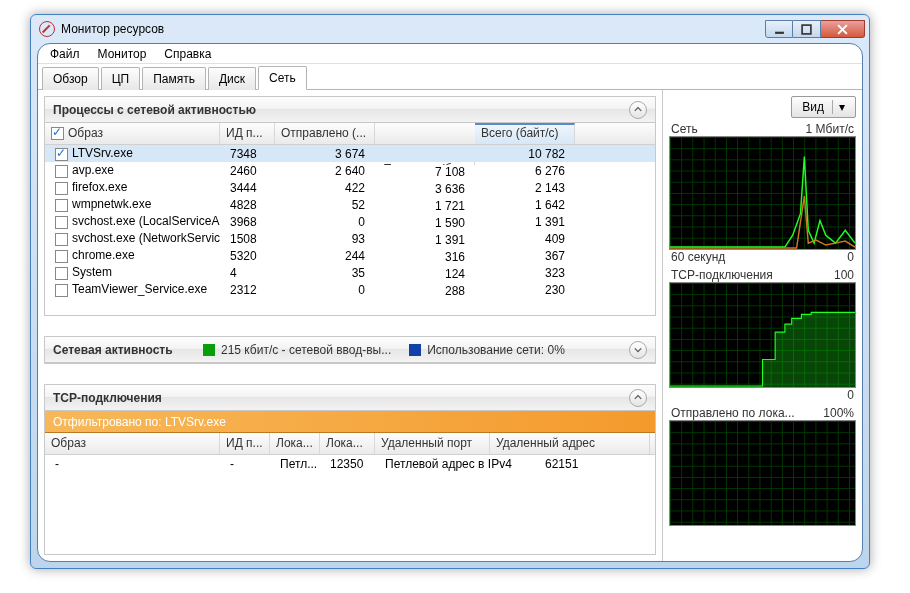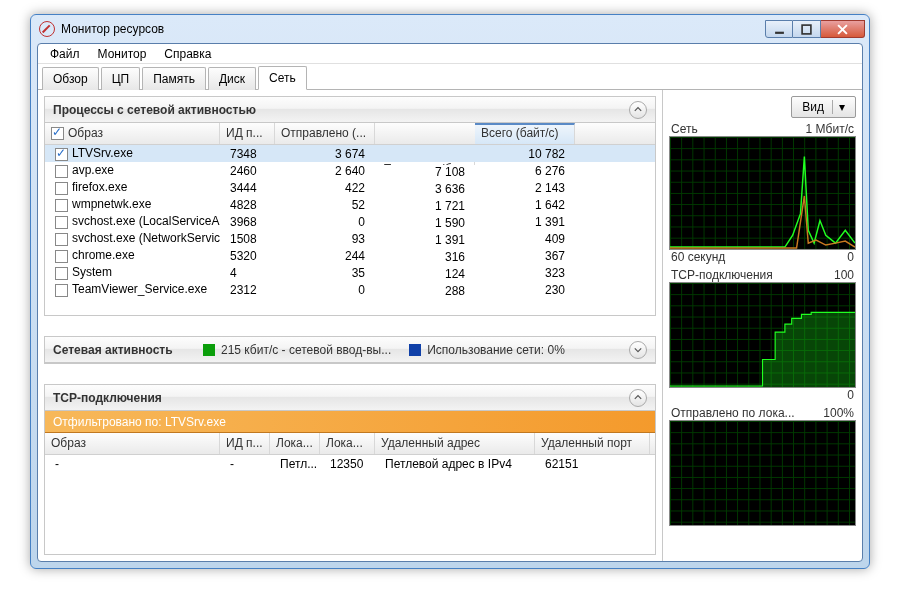--- a/index.html
+++ b/index.html
@@ -18,21 +18,21 @@
 .title-text { color: #000; flex: 1; }
 .win-controls { display: flex; }
 .win-btn { width: 28px; height: 18px; border: 1px solid #5a7eab; background: linear-gradient(to bottom, #e8f0fa, #c4d7ee); display: flex; align-items: center; justify-content: center; cursor: default; }
 .win-btn.min { border-radius: 0 0 0 3px; }
 .win-btn.max { border-left: none; }
 .win-btn.close { width: 44px; border-left: none; border-radius: 0 0 3px 0; background: linear-gradient(to bottom, #e9a0a0, #d6593a); border-color: #a03a2e; }
 .win-btn svg { width: 11px; height: 11px; }
 
 .client {
   position: absolute; left: 6px; top: 28px; right: 6px; bottom: 6px;
-  background: #fff; border: 1px solid #5a7eab; border-radius: 4px;
+  background: #fff; border: 1px solid #5a7eab; border-radius: 13px;
   display: flex; flex-direction: column;
 }
 
 .menubar { height: 20px; border-bottom: 1px solid #e0e0e0; display: flex; align-items: center; padding: 0 4px; gap: 2px; }
 .menubar span { padding: 2px 8px; cursor: default; }
 
 .tabstrip { height: 26px; display: flex; align-items: flex-end; padding: 3px 4px 0 4px; gap: 2px; background: #fff; border-bottom: 1px solid #b4b4b4; }
 .tab { padding: 4px 10px; border: 1px solid #b4b4b4; border-bottom: none; background: linear-gradient(to bottom, #fdfdfd, #e7e7e7); border-radius: 2px 2px 0 0; cursor: default; position: relative; top: 1px; }
 .tab.active { background: #fff; border-bottom: 1px solid #fff; top: 1px; }
 
@@ -256,22 +256,22 @@
               </div>
           </div>
           <div class="filterbar">
             <span>Отфильтровано по: LTVSrv.exe</span>
           </div>
           <div class="table-head">
             <div class="th c2-img">Образ</div>
             <div class="th c2-pid">ИД п...</div>
             <div class="th c2-local">Лока...</div>
             <div class="th c2-lport">Лока...</div>
+            <div class="th c2-rport">Удаленный порт</div>
             <div class="th c2-remote">Удаленный адрес</div>
-            <div class="th c2-rport">Удаленный порт</div>
           </div>
           <div class="grid-rows" id="tcp-rows">
               <div class="row">
                 <div class="td c2-img">-</div>
                 <div class="td c2-pid">-</div>
                 <div class="td c2-local">Петл...</div>
                 <div class="td c2-lport">12350</div>
                 <div class="td c2-remote">Петлевой адрес в IPv4</div>
                 <div class="td c2-rport">62151</div>
               </div>

